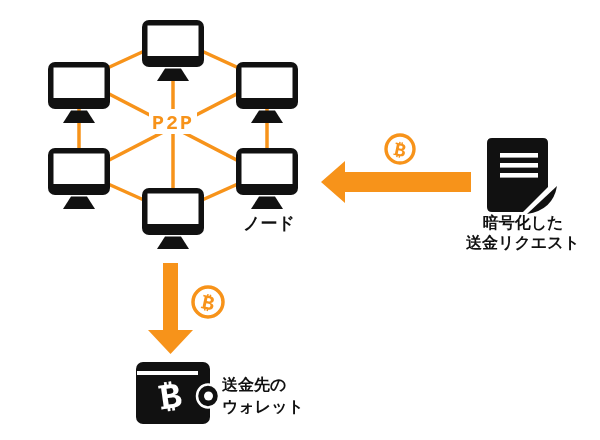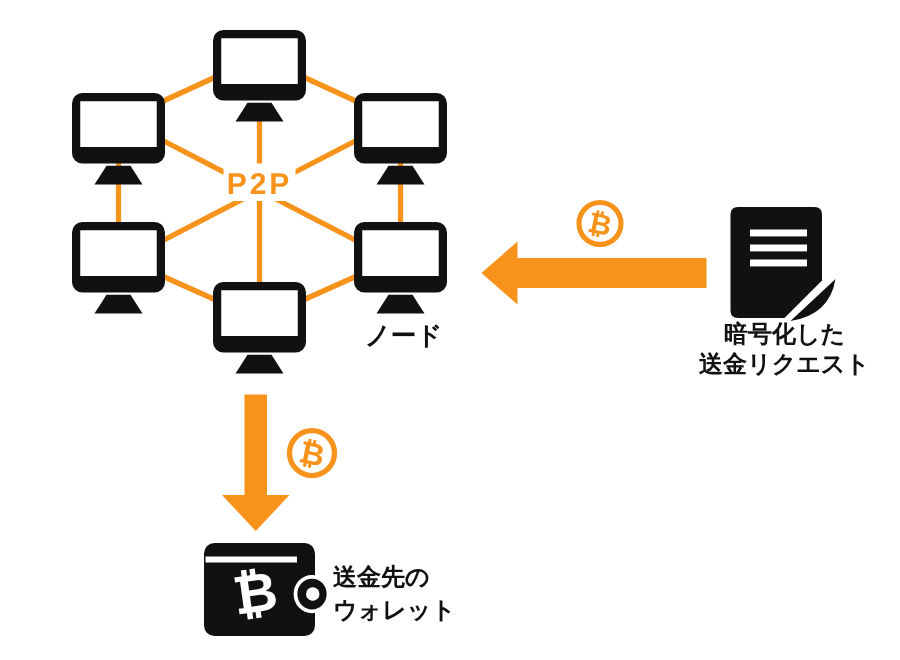--- a/index.html
+++ b/index.html
@@ -1,18 +1,18 @@
 <!DOCTYPE html>
 <html><head>
 <meta charset="utf-8">
 <style>
   html,body{margin:0;padding:0;background:#ffffff;}
   .stage{
     position:relative;width:600px;height:440px;background:#ffffff;overflow:hidden;
-    font-family:Liberation Sans, sans-serif;
+    font-family:Liberation Mono, monospace;
   }
   svg{display:block}
   .jp{font-weight:bold;fill:#111111;}
   .p2p-label{font-weight:bold;fill:#F7931A;letter-spacing:2px;font-size:20px;}
   .node-label{font-size:17px;}
   .caption{font-size:16px;}
   .btc-glyph{font-weight:bold;fill:#F7931A;}
   .wallet-btc{font-weight:bold;fill:#ffffff;font-size:36px;}
 </style>
 </head>

